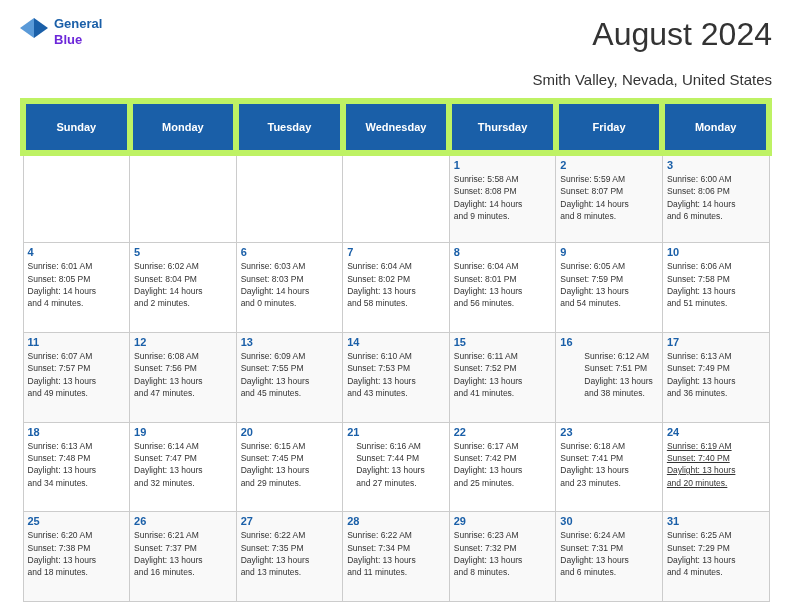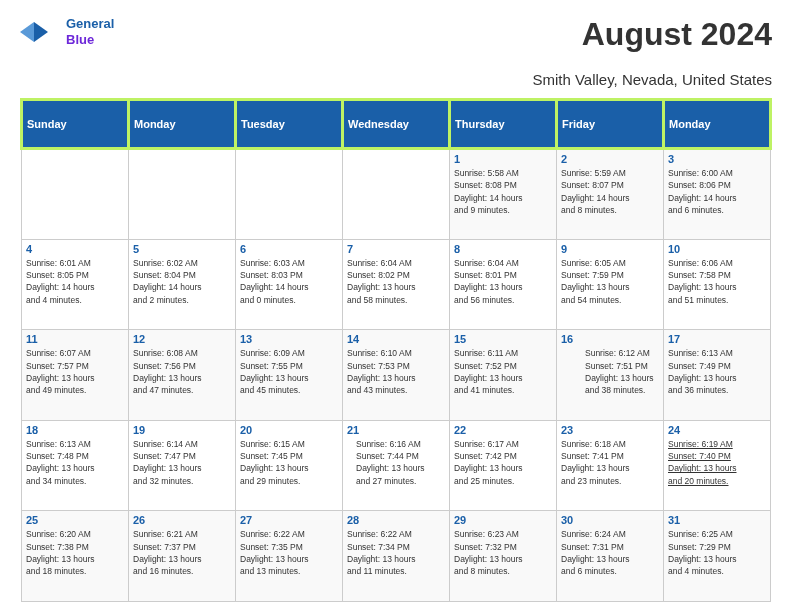--- a/index.html
+++ b/index.html
@@ -18,42 +18,42 @@
       flex-direction: column;
     }
     .header {
       display: flex;
       justify-content: space-between;
       align-items: flex-start;
       margin-bottom: 10px;
     }
     .logo {
       display: flex;
-      align-items: center;
-      gap: 16px;
+      align-items: flex-start;
+      gap: 4px;
     }
     .logo-text {
       font-size: 13px;
       font-weight: bold;
       color: #333;
       line-height: 1.2;
     }
     .logo-text span {
       color: #1a5fa8;
     }
     .logo-icon {
       width: 30px;
       height: 24px;
     }
     .title-block {
       text-align: right;
     }
     .main-title {
       font-size: 32px;
-      font-weight: bold;
+      font-weight: normal;
       color: #333;
     }
     .subtitle {
       font-size: 15px;
       color: #333;
       margin-top: 18px;
     }
     .calendar {
       flex: 1;
       border: 1px solid #ccc;
@@ -62,22 +62,22 @@
       table-layout: fixed;
     }
     .calendar thead tr {
       background-color: #1a5fa8;
     }
     .calendar thead th {
       color: #fff;
       font-size: 11px;
       font-weight: bold;
       padding: 17px 4px;
-      text-align: left;
-      border: 3px solid #bef264;
+      text-align: center;
+      border: 6px solid #bef264;
     }
     .calendar tbody td {
       vertical-align: top;
       border: 1px solid #ccc;
       padding: 3px 4px;
       font-size: 9px;
       color: #333;
       background: #fff;
       height: 88px;
     }

